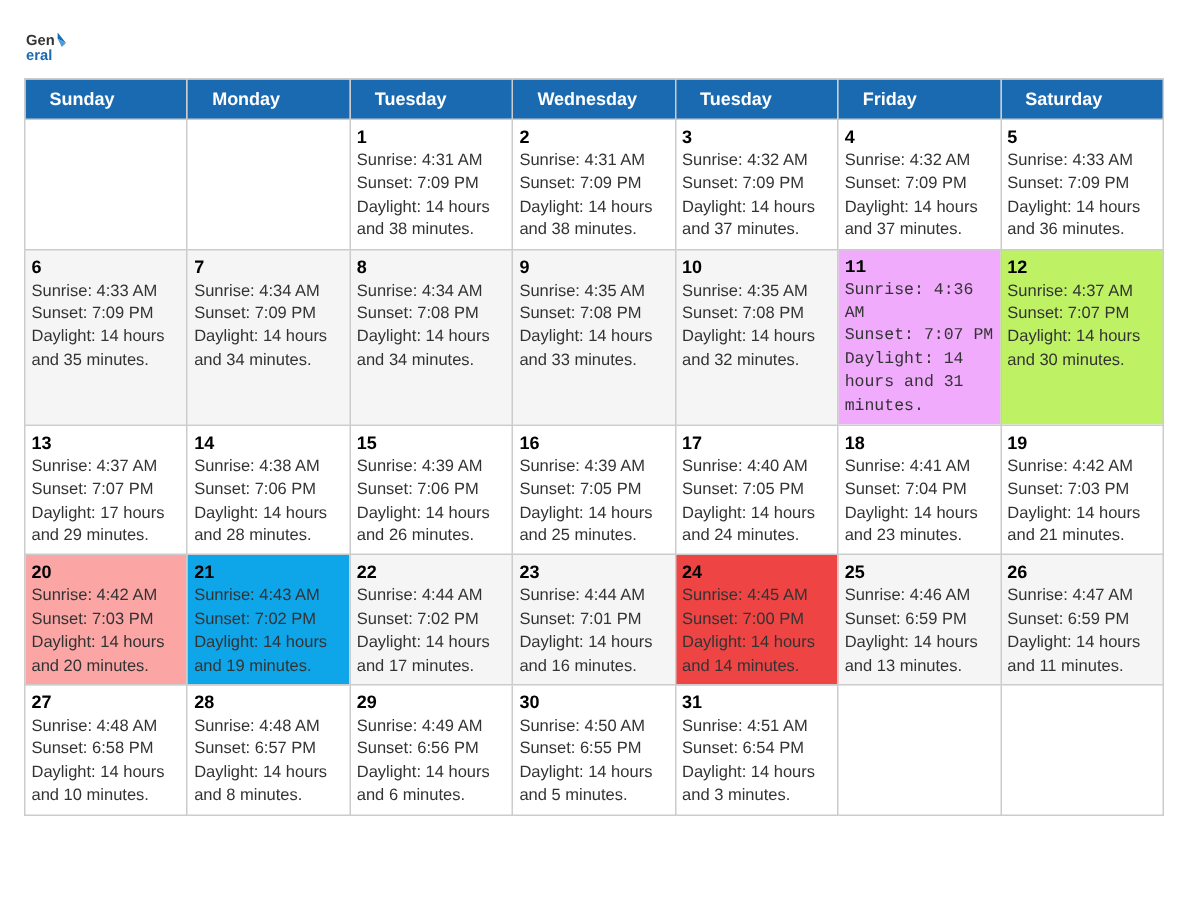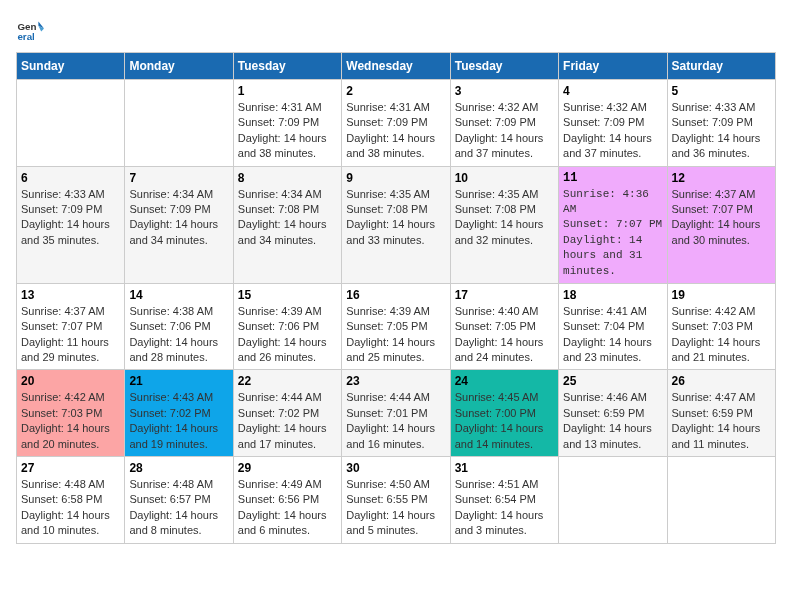--- a/index.html
+++ b/index.html
@@ -38,21 +38,21 @@
       color: #333;
     }
     .calendar {
       width: 100%;
       border-collapse: collapse;
       font-size: 11px;
     }
     .calendar th {
       background-color: #1a6ab1;
       color: #fff;
-      padding: 6px 4px;
+      padding: 6px 16px;
       text-align: left;
       font-size: 12px;
       font-weight: bold;
       border: 1px solid #ccc;
       margin-top: 48px;
     }
     .calendar td {
       border: 1px solid #ccc;
       vertical-align: top;
       padding: 4px;
@@ -155,29 +155,29 @@
           <div class="cell-text"><span>Sunrise: 4:35 AM</span><br><span>Sunset: 7:08 PM</span><br><span>Daylight: 14 hours and 33 minutes.</span></div>
         </td>
         <td style="background-color: rgb(245, 245, 245); margin-top: 20px;">
           <span class="day-num">10</span>
           <div class="cell-text"><span>Sunrise: 4:35 AM</span><br><span>Sunset: 7:08 PM</span><br><span>Daylight: 14 hours and 32 minutes.</span></div>
         </td>
         <td style="background-color: #f0abfc; font-family: Liberation Mono, monospace;">
           <span class="day-num">11</span>
           <div class="cell-text"><span>Sunrise: 4:36 AM</span><br><span>Sunset: 7:07 PM</span><br><span>Daylight: 14 hours and 31 minutes.</span></div>
         </td>
-        <td style="background-color: #f0abfc;">
+        <td style="background-color: #bef264;">
           <span class="day-num">12</span>
           <div class="cell-text"><span>Sunrise: 4:37 AM</span><br><span>Sunset: 7:07 PM</span><br><span>Daylight: 14 hours and 30 minutes.</span></div>
         </td>
       </tr>
       <tr>
         <td>
           <span class="day-num">13</span>
-          <div class="cell-text"><span>Sunrise: 4:37 AM</span><br><span>Sunset: 7:07 PM</span><br><span>Daylight: 11 hours and 29 minutes.</span></div>
+          <div class="cell-text"><span>Sunrise: 4:37 AM</span><br><span>Sunset: 7:07 PM</span><br><span>Daylight: 17 hours and 29 minutes.</span></div>
         </td>
         <td>
           <span class="day-num">14</span>
           <div class="cell-text"><span>Sunrise: 4:38 AM</span><br><span>Sunset: 7:06 PM</span><br><span>Daylight: 14 hours and 28 minutes.</span></div>
         </td>
         <td>
           <span class="day-num">15</span>
           <div class="cell-text"><span>Sunrise: 4:39 AM</span><br><span>Sunset: 7:06 PM</span><br><span>Daylight: 14 hours and 26 minutes.</span></div>
         </td>
         <td>
@@ -207,21 +207,21 @@
           <div class="cell-text"><span>Sunrise: 4:43 AM</span><br><span>Sunset: 7:02 PM</span><br><span>Daylight: 14 hours and 19 minutes.</span></div>
         </td>
         <td style="background-color: rgb(245, 245, 245);">
           <span class="day-num">22</span>
           <div class="cell-text"><span>Sunrise: 4:44 AM</span><br><span>Sunset: 7:02 PM</span><br><span>Daylight: 14 hours and 17 minutes.</span></div>
         </td>
         <td style="background-color: rgb(245, 245, 245);">
           <span class="day-num">23</span>
           <div class="cell-text"><span>Sunrise: 4:44 AM</span><br><span>Sunset: 7:01 PM</span><br><span>Daylight: 14 hours and 16 minutes.</span></div>
         </td>
-        <td style="background-color: #14b8a6;">
+        <td style="background-color: #ef4444;">
           <span class="day-num">24</span>
           <div class="cell-text"><span>Sunrise: 4:45 AM</span><br><span>Sunset: 7:00 PM</span><br><span>Daylight: 14 hours and 14 minutes.</span></div>
         </td>
         <td style="background-color: rgb(245, 245, 245);">
           <span class="day-num">25</span>
           <div class="cell-text"><span>Sunrise: 4:46 AM</span><br><span>Sunset: 6:59 PM</span><br><span>Daylight: 14 hours and 13 minutes.</span></div>
         </td>
         <td style="background-color: rgb(245, 245, 245);">
           <span class="day-num">26</span>
           <div class="cell-text"><span>Sunrise: 4:47 AM</span><br><span>Sunset: 6:59 PM</span><br><span>Daylight: 14 hours and 11 minutes.</span></div>

